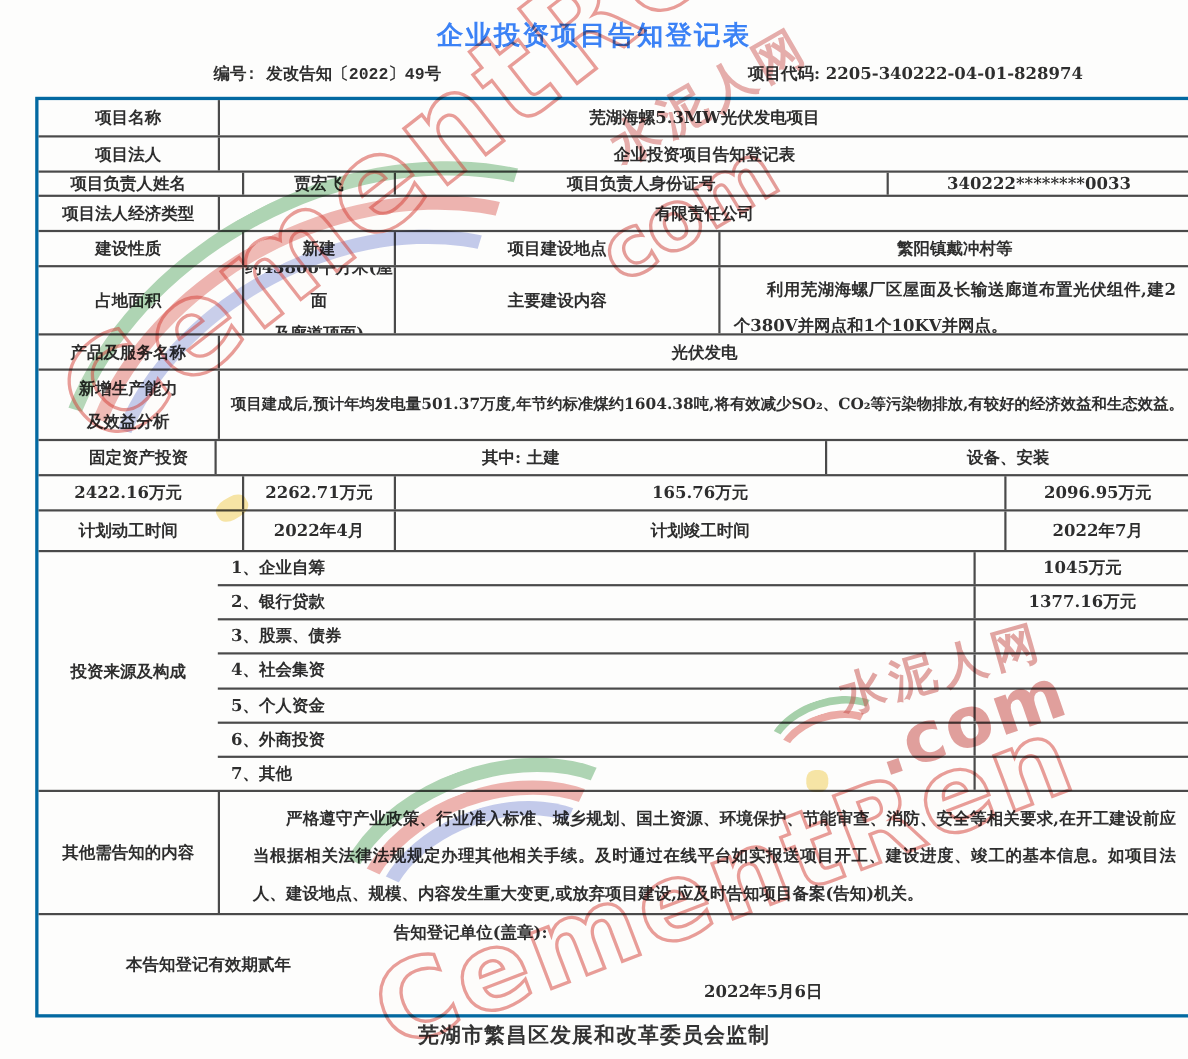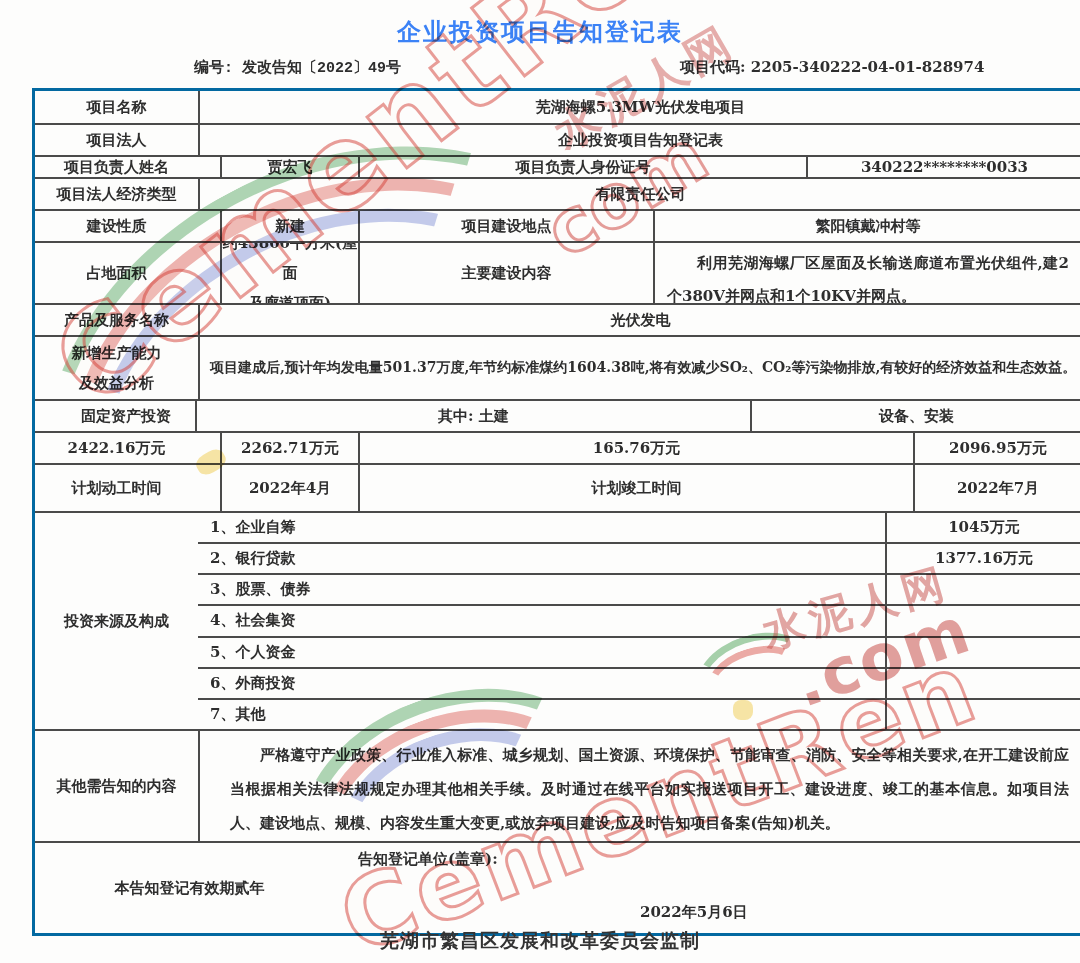--- a/index.html
+++ b/index.html
@@ -31,21 +31,21 @@
   }
   .r .c:first-child { border-left:none; }
   .ca { flex:0 0 163px; }
   .cb { flex:0 0 138px;margin-left:22px; }
   .cf { flex:1 1 auto; }
   .w295 { flex:0 0 295px; }
   .w448 { flex:0 0 448px; }
   .w555 { flex:0 0 555px; }
   .w309 { flex:0 0 309px; }
   .prewrap { white-space:pre-line; line-height:2.0; }
-  .h32{height:32px}.h33{height:48px}.h34{height:22px}.h62{height:62px}
+  .h32{height:32px}.h33{height:37px}.h34{height:22px}.h62{height:62px}
   .h64{height:64px}.h112{height:112px}.h92{height:92px}
   .para {
     display:block; text-align:justify; text-indent:2em;
     padding:4px 12px; line-height:2.2;
   }
   .para3 { line-height:2.25; padding-top:8px;padding-left:30px; }
   .oneline { white-space:nowrap; font-size:14px; justify-content:flex-start; padding:0 10px; }
   .inv-right { flex:1 1 auto; display:flex; flex-direction:column; }
   .inv-sub { display:flex; flex:1 1 auto; border-top:2px solid #4a4a4a; }
   .inv-right .inv-sub:first-child { border-top:none; }

